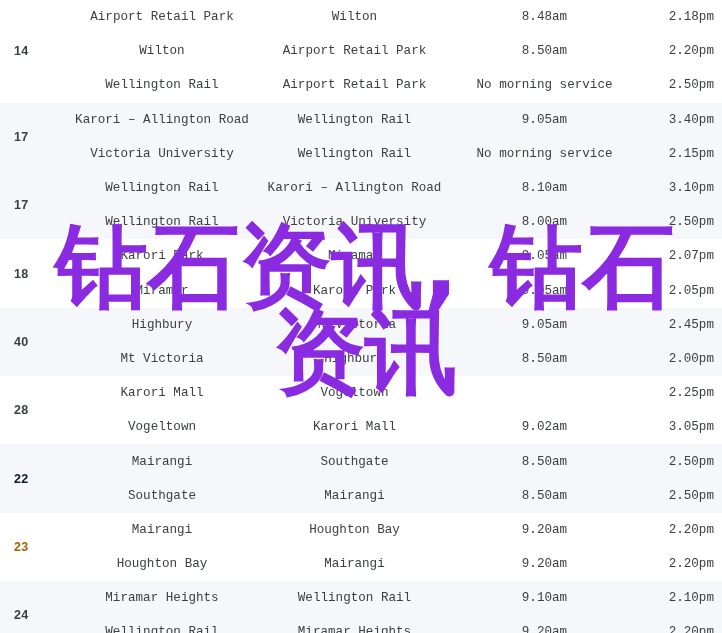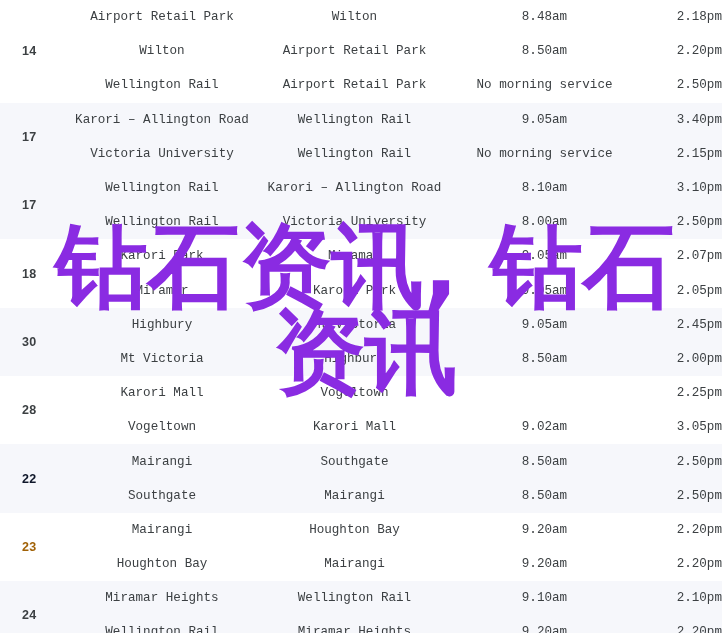--- a/index.html
+++ b/index.html
@@ -32,21 +32,21 @@
     width: 722px;
   }
   .route-group.shade { background: #f6f7fb; }
   .route-group.plain { background: #ffffff; }
 
   .route-number {
     flex: 0 0 62px;
     display: flex;
     align-items: center;
     justify-content: flex-start;
-    padding-left: 22px;
+    padding-left: 14px;
     font-size: 12.5px;
     font-weight: 700;
     color: #3c4043;
     letter-spacing: 0.2px;
   }
   .route-rows {
     flex: 1 1 auto;
     display: flex;
     flex-direction: column;
     justify-content: center;
@@ -71,21 +71,21 @@
     white-space: nowrap;
   }
   .cell-morning {
     flex: 0 0 195px;
     text-align: center;
     white-space: nowrap;
   }
   .cell-afternoon {
     flex: 1 1 auto;
     text-align: right;
-    padding-right: 0;
+    padding-right: 8px;
     white-space: nowrap;
   }
 
   
   .watermark {
     position: absolute;
     left: 4px;
     top: 222px;
     width: 722px;
     height: 200px;
@@ -186,21 +186,21 @@
           </div>
           <div class="trip-row" style="color: rgb(60, 64, 67);">
             <div class="cell-from">Miramar</div>
             <div class="cell-to">Karori Park</div>
             <div class="cell-morning">9.05am</div>
             <div class="cell-afternoon">2.05pm</div>
           </div>
         </div>
       </div>
       <div class="route-group shade" style="background: rgb(246, 247, 251);">
-        <div class="route-number" style="color: rgb(60, 64, 67);">30</div>
+        <div class="route-number" style="color: rgb(60, 64, 67);">40</div>
         <div class="route-rows">
           <div class="trip-row" style="color: rgb(60, 64, 67);">
             <div class="cell-from">Highbury</div>
             <div class="cell-to">Mt Victoria</div>
             <div class="cell-morning">9.05am</div>
             <div class="cell-afternoon">2.45pm</div>
           </div>
           <div class="trip-row" style="color: rgb(60, 64, 67);">
             <div class="cell-from">Mt Victoria</div>
             <div class="cell-to">Highbury</div>

